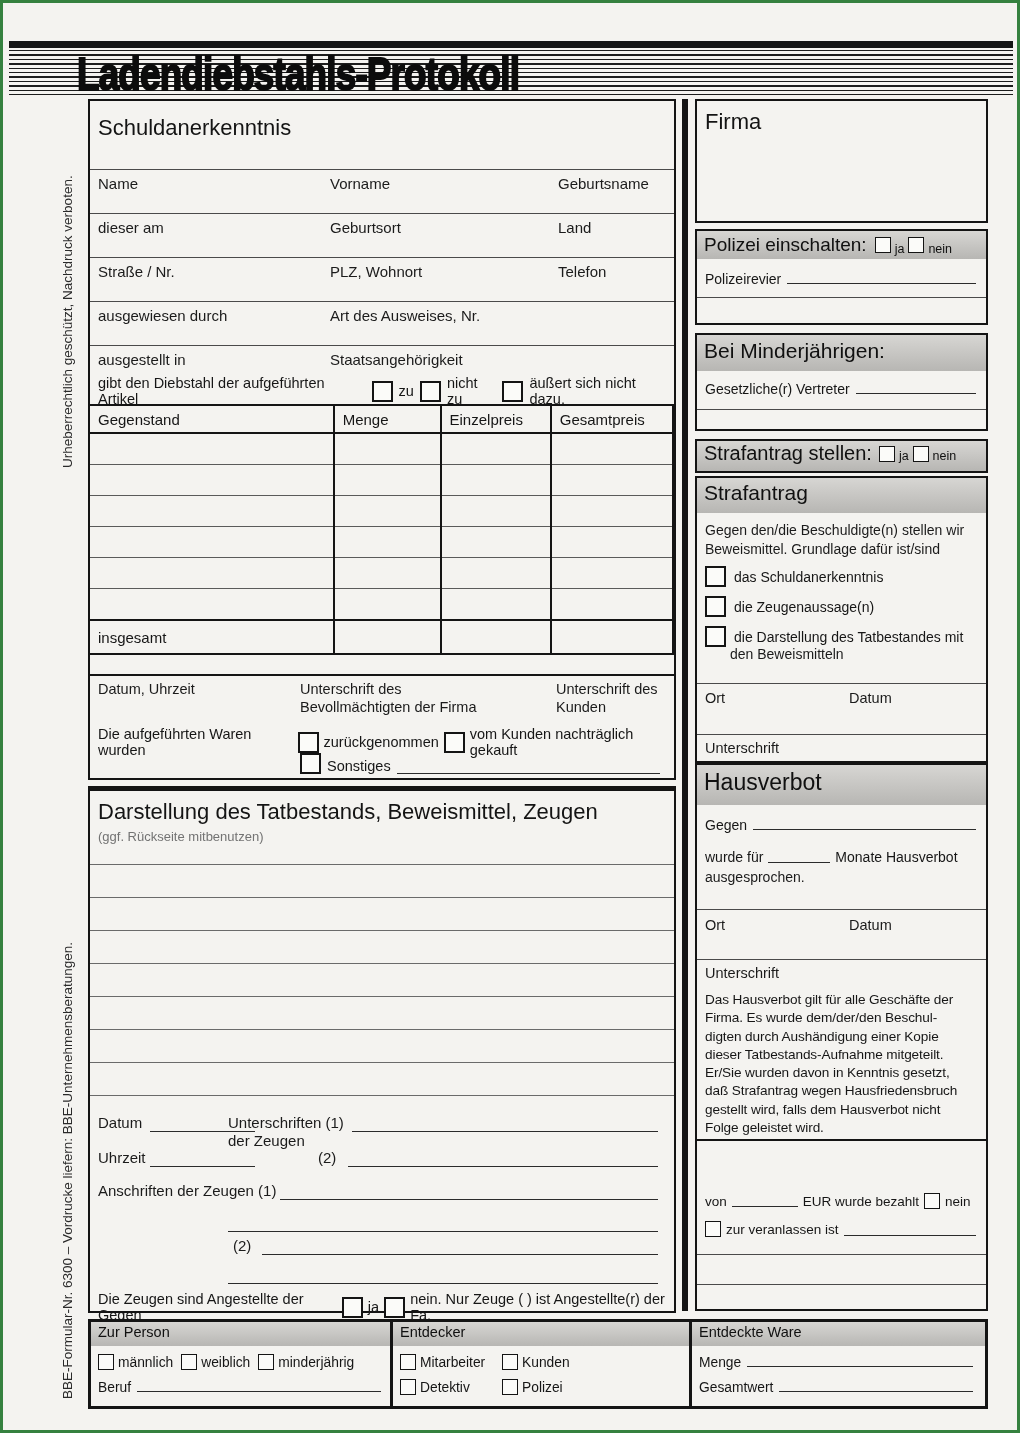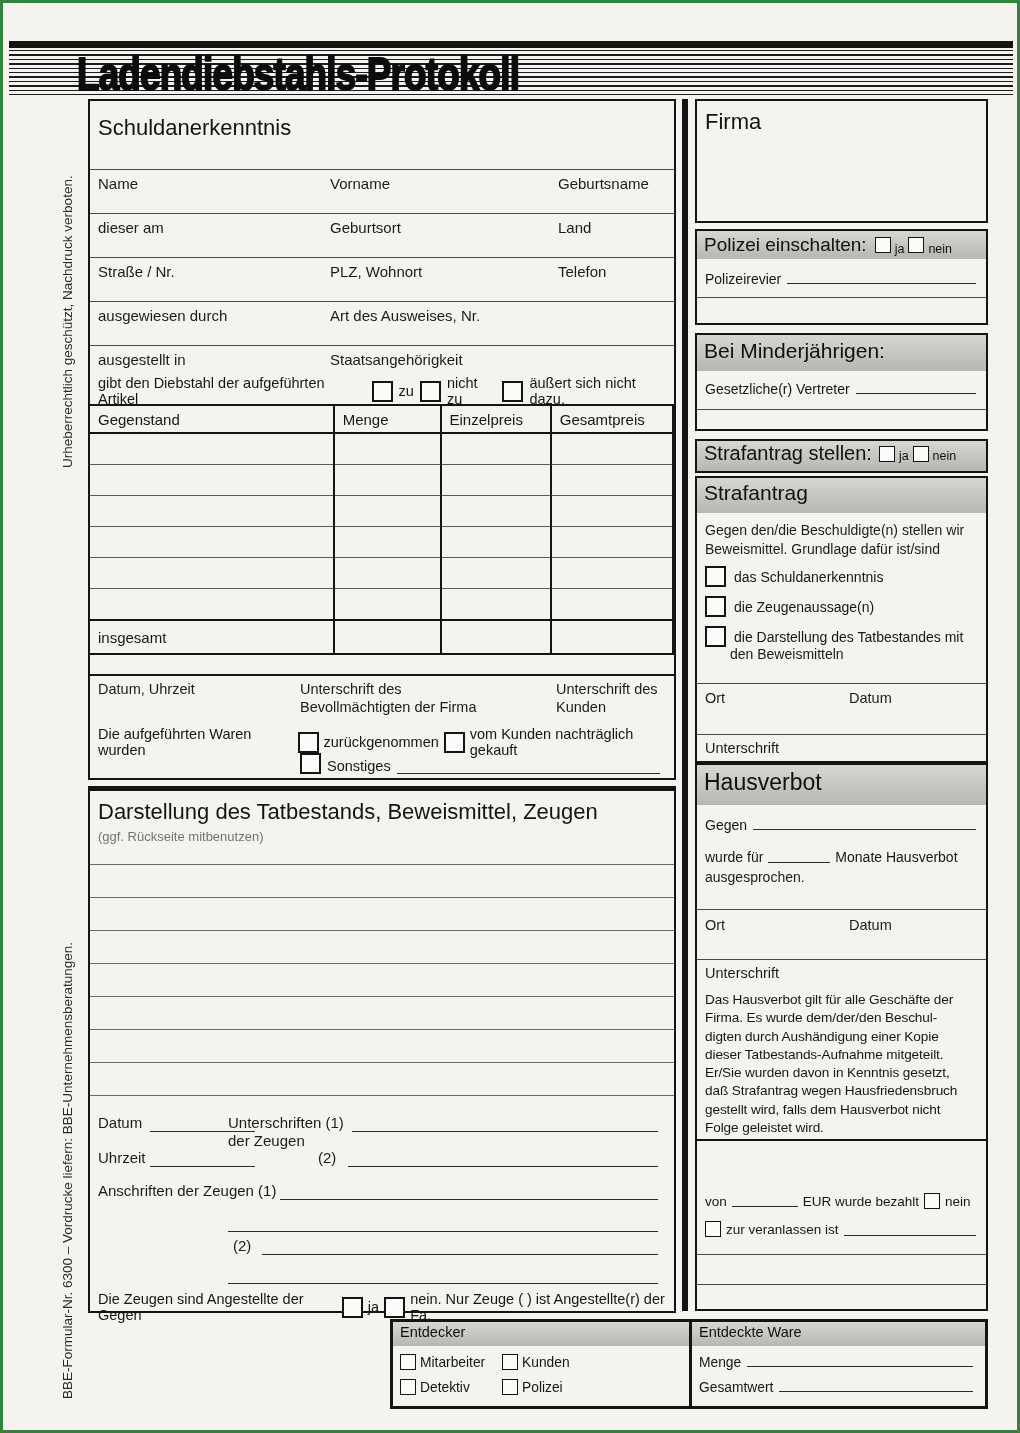--- a/index.html
+++ b/index.html
@@ -333,20 +333,37 @@
       <div class="abs cbrow fillrow" style="left:8px;top:80px;right:10px;font-size:13.5px;gap:5px;">
         <span class="cb small"></span>
         <span>zur veranlassen ist</span>
         <span class="fill"></span>
       </div>
       <div class="hline" style="top:113px;"></div>
       <div class="hline" style="top:143px;"></div>
     </div>
   </div>
 
+  <div class="box" style="left:85px;top:1316px;width:302px;height:84px;border-width:3px;">
+    <div class="graybar abs" style="left:0;right:0;top:0;height:22px;font-size:14.5px;padding:2px 0 0 7px;">
+      <span>Zur Person</span>
+    </div>
+    <div class="abs cbrow" style="left:7px;top:32px;font-size:13.8px;gap:4px;">
+      <span class="cb small"></span>
+      <span>männlich</span>
+      <span class="cb small" style="margin-left:4px;"></span>
+      <span>weiblich</span>
+      <span class="cb small" style="margin-left:4px;"></span>
+      <span>minderjährig</span>
+    </div>
+    <div class="fillrow" style="left:7px;right:12px;top:57px;font-size:13.8px;">
+      <span>Beruf</span>
+      <span class="fill"></span>
+    </div>
+  </div>
 
   <div class="box" style="left:387px;top:1316px;width:297px;height:84px;border-width:3px;">
     <div class="graybar abs" style="left:0;right:0;top:0;height:22px;font-size:14.5px;padding:2px 0 0 7px;">
       <span>Entdecker</span>
     </div>
     <div class="abs cbrow" style="left:7px;top:32px;font-size:13.8px;gap:4px;">
       <span class="cb small"></span>
       <span style="width:78px;">Mitarbeiter</span>
       <span class="cb small"></span>
       <span>Kunden</span>

